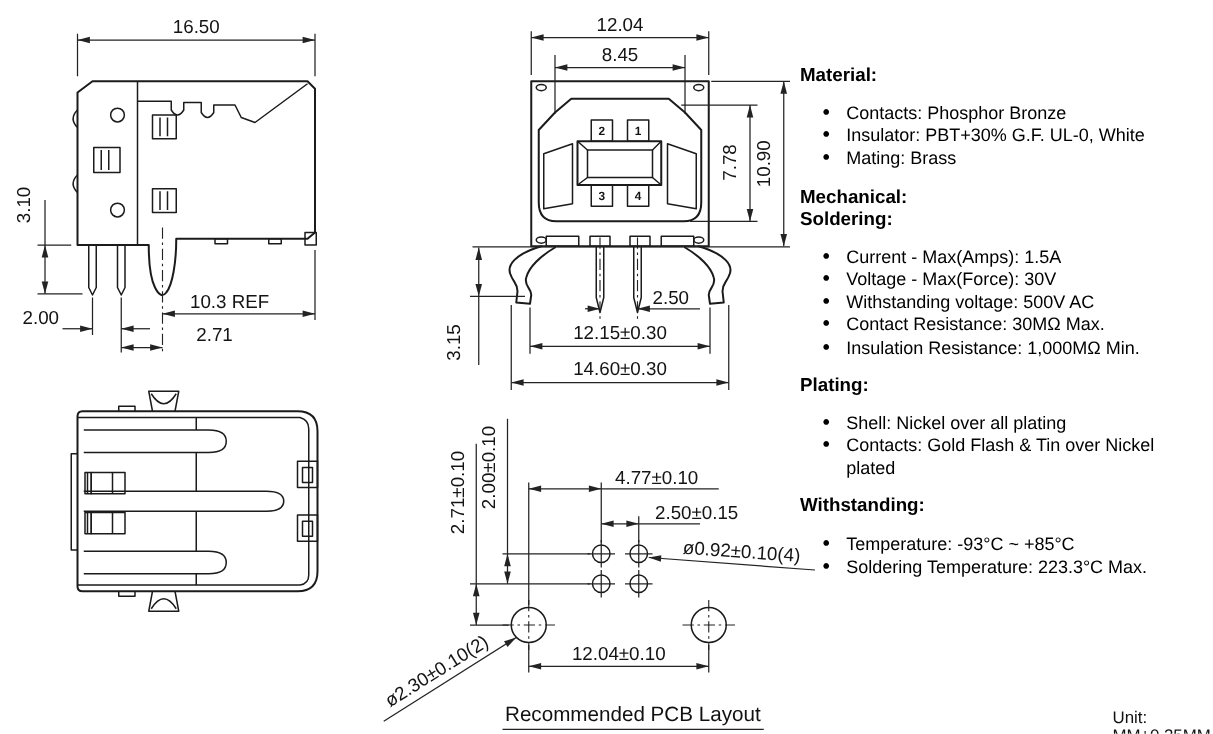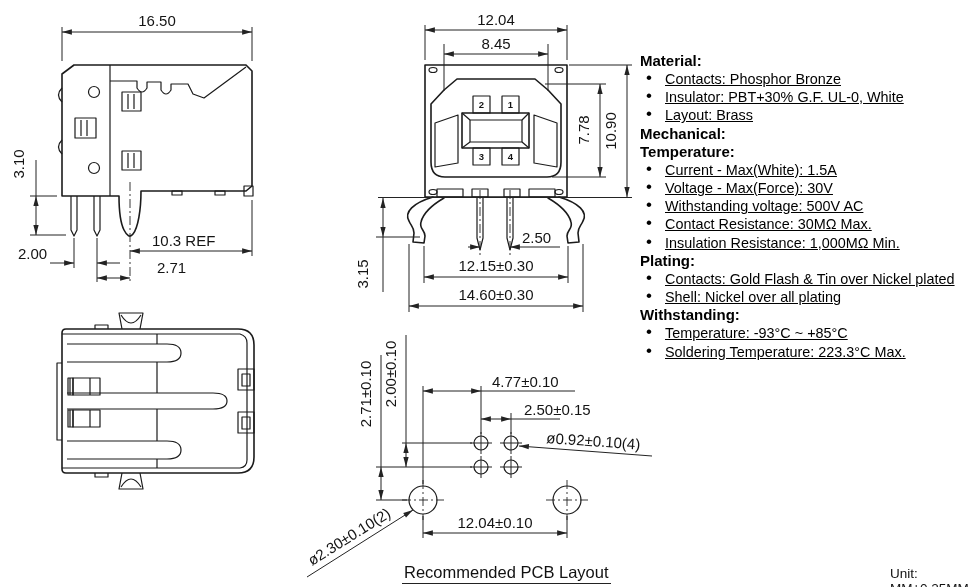--- a/index.html
+++ b/index.html
@@ -9,21 +9,21 @@
   
   .ol{stroke:#1b1b1b;stroke-width:1.6;fill:none;stroke-linejoin:round;stroke-linecap:round;}
   .ol2{stroke:#1b1b1b;stroke-width:1.2;fill:none;stroke-linejoin:round;}
   .tl{stroke:#232323;stroke-width:1;fill:none;}
   .cl{stroke:#232323;stroke-width:.9;fill:none;stroke-dasharray:9 3 2 3;}
   .dt{font-family:"Liberation Sans",sans-serif;font-size:15px;fill:#141414;}
   .pt{font-family:"Liberation Sans",sans-serif;font-size:9.5px;font-weight:bold;fill:#141414;}
   
   .specs{position:absolute;left:640px;top:52px;width:318px;font-size:14.4px;line-height:18.15px;}
   .specs h3{margin:0;font-size:15px;line-height:18.15px;font-weight:bold;}
-  .specs ul{margin:0;padding:0;list-style:none;text-decoration:underline;}
+  .specs ul{margin:12px;padding:0;list-style:none;}
   .specs li{position:relative;padding-left:25px;}
   .specs li::before{content:"\2022";position:absolute;left:6px;top:-1px;font-size:17px;}
   .pcb-title{position:absolute;left:402px;top:563px;font-size:16.5px;color:#111;
              border-bottom:1.6px solid #222;padding:0 2px 1px 2px;text-align:right;}
   .unit-note{position:absolute;left:851px;top:566px;font-size:13.5px;color:#111;margin-left:39px;}
 </style>
 </head>
 <body>
 
 <svg width="970" height="587" viewBox="0 0 970 587">
@@ -261,35 +261,35 @@
     <line class="tl" x1="423" y1="533" x2="567" y2="533" marker-start="url(#arr)" marker-end="url(#arr)"></line>
     <text class="dt" x="495" y="528" text-anchor="middle">12.04±0.10</text>
   </g>
 </svg>
 
 <div class="specs">
   <h3>Material:</h3>
   <ul>
     <li>Contacts: Phosphor Bronze</li>
     <li>Insulator: PBT+30% G.F. UL-0, White</li>
-    <li>Layout: Brass</li>
+    <li>Mating: Brass</li>
   </ul>
   <h3>Mechanical:</h3>
-  <h3>Temperature:</h3>
-  <ul>
-    <li>Current - Max(White): 1.5A</li>
+  <h3>Soldering:</h3>
+  <ul>
+    <li>Current - Max(Amps): 1.5A</li>
     <li>Voltage - Max(Force): 30V</li>
     <li>Withstanding voltage: 500V AC</li>
     <li>Contact Resistance: 30MΩ Max.</li>
     <li>Insulation Resistance: 1,000MΩ Min.</li>
   </ul>
   <h3>Plating:</h3>
   <ul>
+    <li>Shell: Nickel over all plating</li>
     <li>Contacts: Gold Flash &amp; Tin over Nickel plated</li>
-    <li>Shell: Nickel over all plating</li>
   </ul>
   <h3>Withstanding:</h3>
   <ul>
     <li>Temperature: -93°C ~ +85°C</li>
     <li>Soldering Temperature: 223.3°C Max.</li>
   </ul>
 </div>
 
 <div class="pcb-title">Recommended PCB Layout</div>
 <div class="unit-note">Unit: MM±0.25MM</div>

